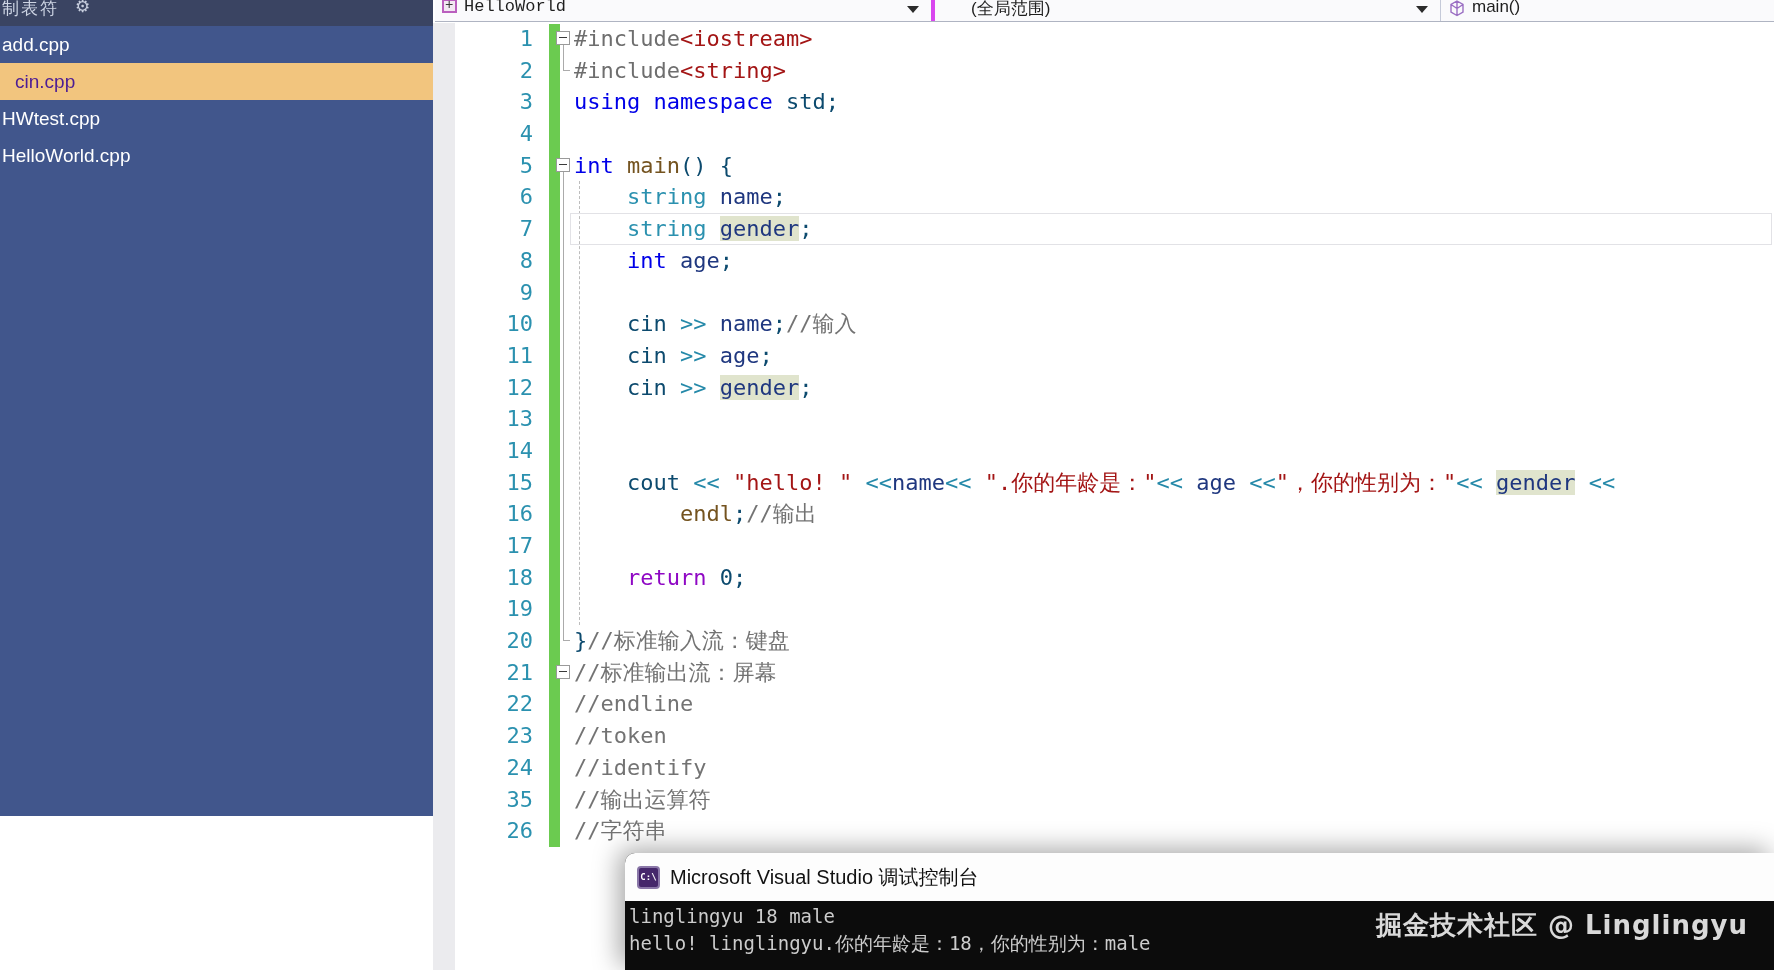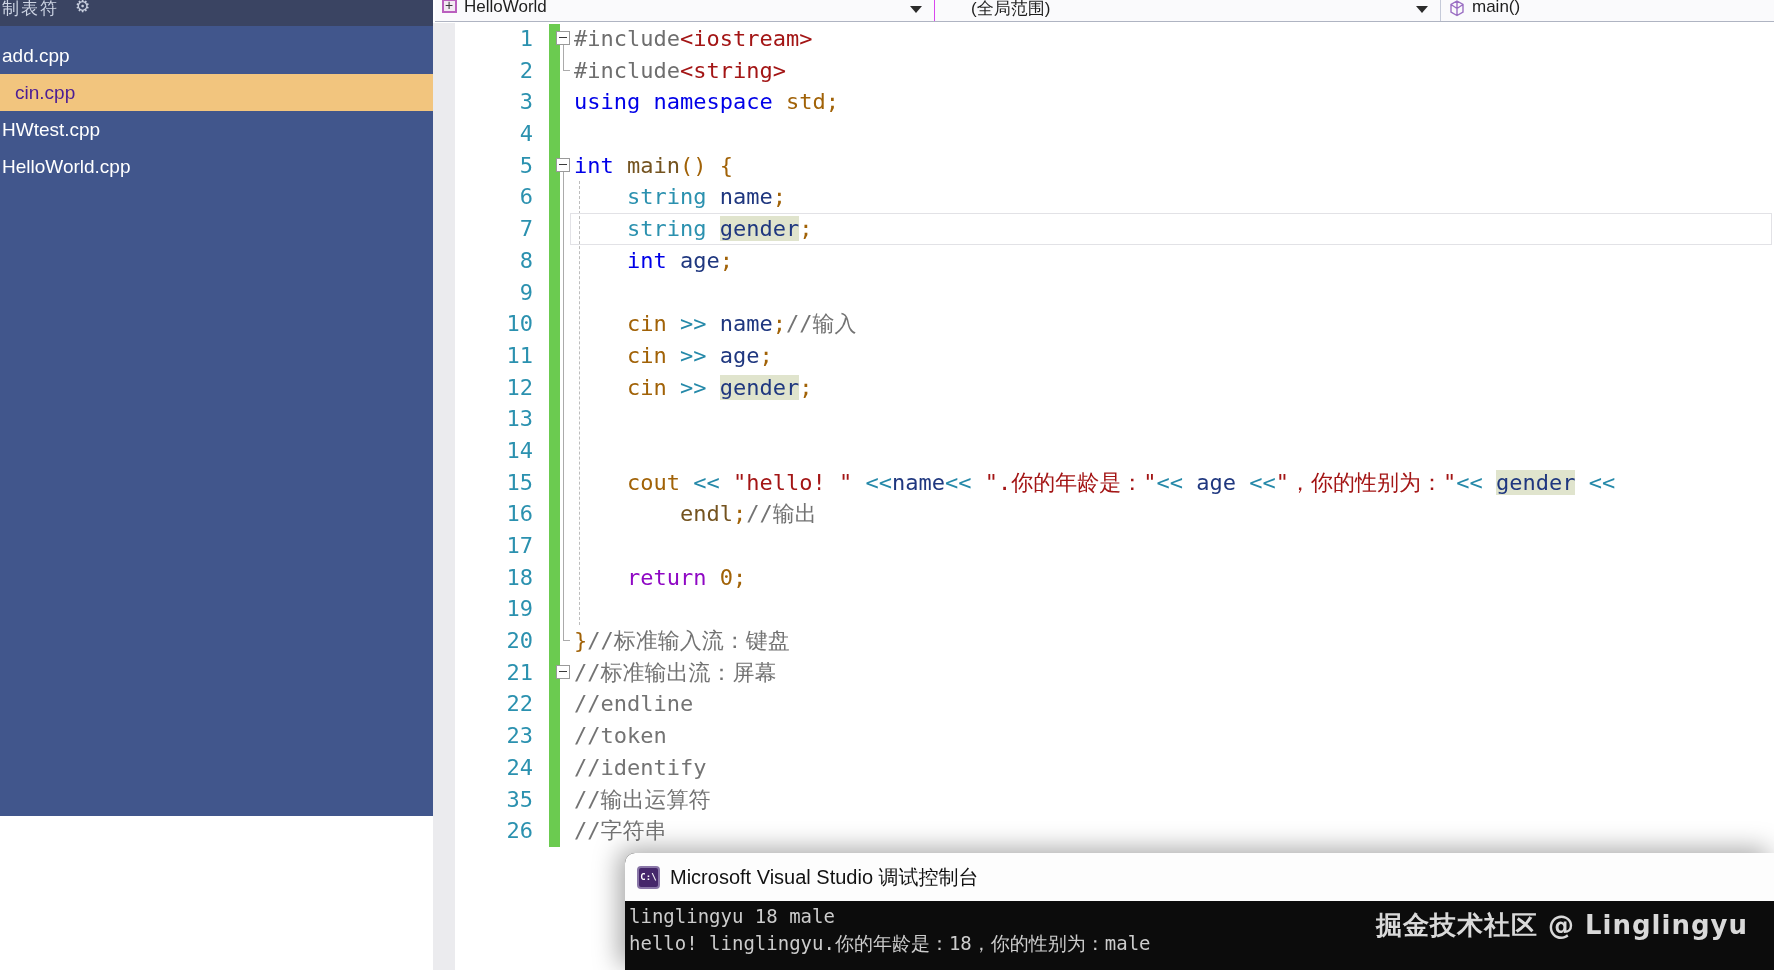--- a/index.html
+++ b/index.html
@@ -6,36 +6,36 @@
   html,body { width:1774px; height:970px; overflow:hidden; background:#fff;
               font-family:"Liberation Sans", sans-serif; }
   .screen { position:relative; width:1774px; height:970px; background:#fff; overflow:hidden; }
 
   
   .sidebar { position:absolute; left:0; top:0; width:433px; height:816px; background:#41568C; }
   .sb-head { height:26px; background:#3A4462; color:#CDD4E3; font-size:17px;
              display:flex; align-items:flex-start; padding:0 0 0 2px; overflow:hidden; }
   .sb-head .lbl { margin-top:-3px; letter-spacing:2px; }
   .gear { margin-left:16px; margin-top:-4px; font-size:17px; color:#C7CEDE; }
-  .file-list { list-style:none; margin-top:11px; }
+  .file-list { list-style:none; }
   .file-row { height:37px; line-height:37px; color:#FFFFFF; font-size:19px; padding-left:2px;
               white-space:nowrap; cursor:default; }
   .file-row.selected { background:#F2C57E; color:#4c1d95;padding-left:15px; }
 
   
   .editor { position:absolute; left:433px; top:0; width:1341px; height:970px; background:#fff; }
   .bp-margin { position:absolute; left:0; top:23px; width:22px; height:947px; background:#EBEBEE; }
 
   
   .navbar { position:absolute; left:2px; top:0; right:0; height:22px; background:#FAFAFC;
             border-bottom:1px solid #AFB4C2; display:flex; overflow:hidden; }
   .nav-dd { display:flex; align-items:flex-start; position:relative; font-size:17px; color:#1E1E1E;
             padding:0 6px; overflow:hidden; }
   .nav-dd .txt { margin-top:-3px; white-space:nowrap; }
-  .dd1 { width:500px; border-right:1px solid #d946ef; }
+  .dd1 { width:500px; border-right:4px solid #d946ef;font-family:Liberation Mono, monospace; }
   .dd2 { width:506px; border-right:1px solid #C5CAD9; padding-left:36px; }
   .dd3 { flex:1; }
   .dd-arrow { position:absolute; right:12px; top:6px; width:0; height:0;
               border-left:6px solid transparent; border-right:6px solid transparent;
               border-top:7px solid #2b2b2b; }
   .proj-icon { width:15px; height:14px; border:2px solid #BA5FBE; margin:-1px 7px 0 1px;
                position:relative; background:#F2E8F2; flex:none; }
   .proj-icon::after { content:"+"; position:absolute; left:1px; top:-4px; font-size:14px; color:#3a3a3a; }
   .cube-icon { flex:none; margin:0 7px 0 2px; }
 
@@ -58,21 +58,21 @@
   
   .pp  { color:#6E6E6E; }
   .str { color:#A31515; }
   .kw  { color:#0000E8; }
   .ty  { color:#2B91AF; }
   .fn  { color:#74531F; }
   .ctl { color:#8F08C4; }
   .cm  { color:#737373; }
   .op  { color:#2589A9; }
   .var { color:#1F377F; }
-  .pl  { color:#a16207; }
+  .pl  { color:#0c4a6e; }
   .hl  { background:#E0E4CD; }
 
   
   .console-win { position:absolute; left:625px; top:853px; width:1149px; height:117px;
                  border-radius:10px 0 0 0; box-shadow:-6px -4px 26px rgba(0,0,0,0.35);
                  overflow:hidden; background:#0C0C0C; }
   .console-title { height:48px; background:#FDFDFD; display:flex; align-items:center; padding-left:12px; }
   .cmd-icon { width:23px; height:23px; background:#45276B; border:2px solid #8A77A8; border-radius:4px;
               color:#fff; font-family:"DejaVu Sans Mono",monospace; font-size:9px; font-weight:bold;
               display:flex; align-items:center; justify-content:center; flex:none; }

